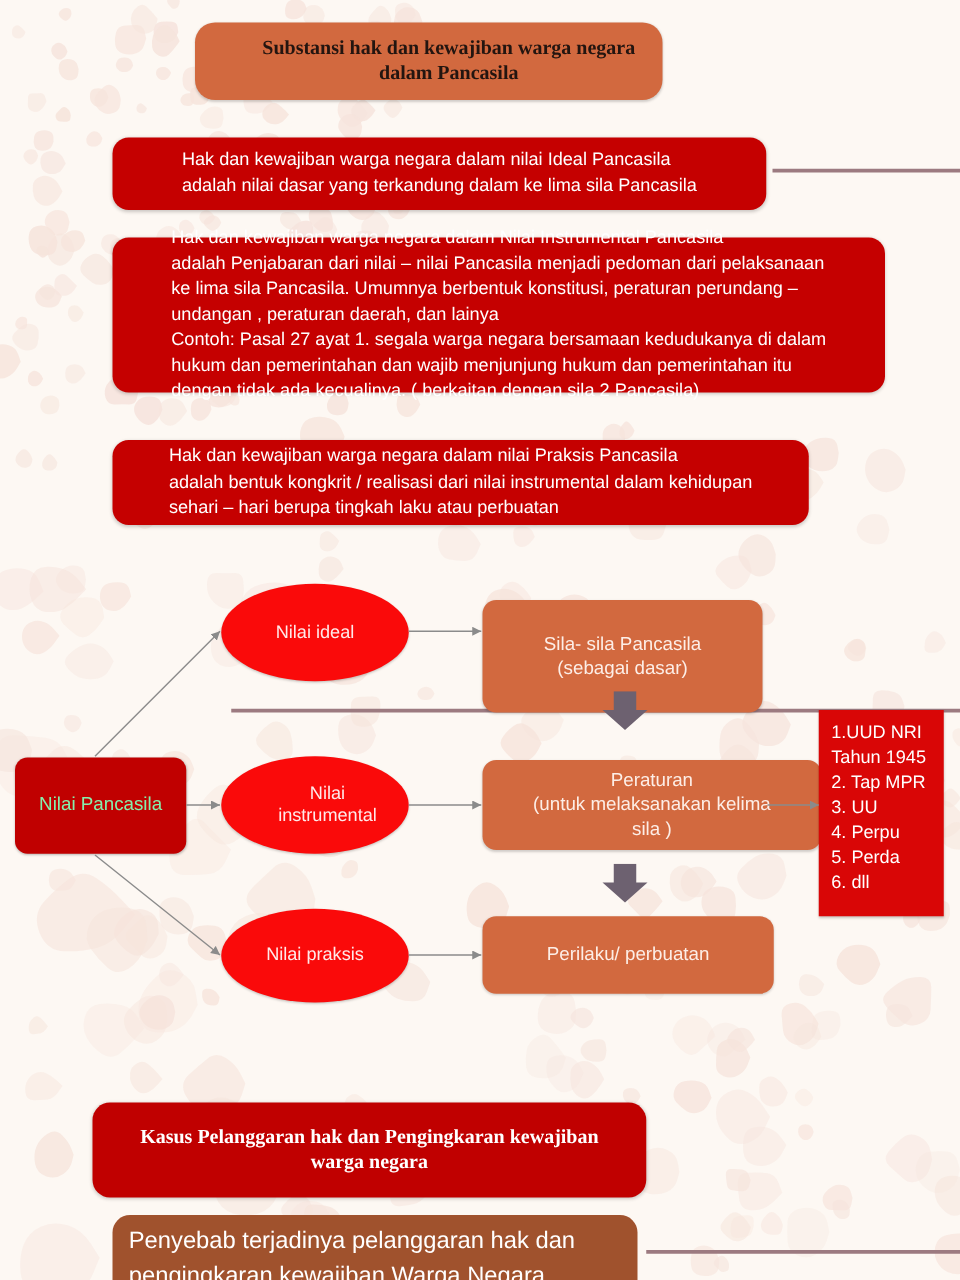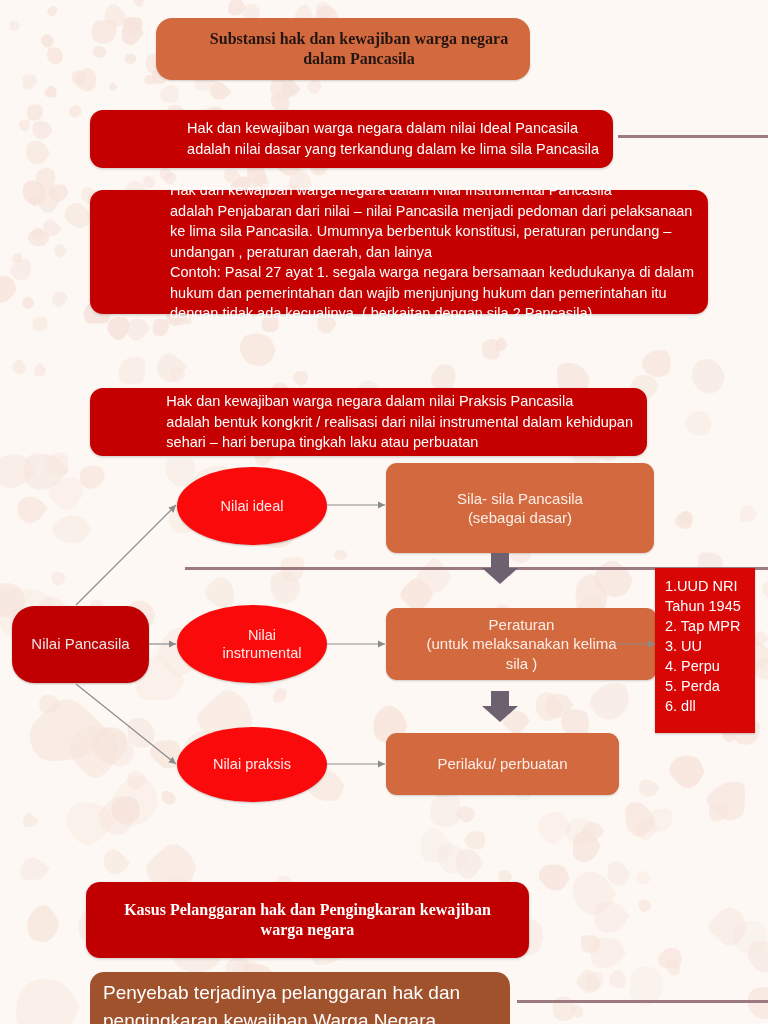--- a/index.html
+++ b/index.html
@@ -48,21 +48,21 @@
     font-size: 16px;
     border-radius: 16px;
     box-shadow: 0 1px 2px rgba(0,0,0,0.18);
     padding-left: 32px;
   }
 
   .red-para {
     background: #c50000;
     color: #ffffff;
     text-align: left;
-    justify-content: flex-end;
+    justify-content: center;
     font-size: 14.5px;
     line-height: 1.42;
     padding: 9px 14px;
     border-radius: 13px;
     box-shadow: 0 1px 3px rgba(0,0,0,0.20);
   }
   .red-para span { display: block; white-space: pre-line; }
 
   .serif-red-box {
     background: #c00000;
@@ -83,23 +83,23 @@
     font-size: 19px;
     line-height: 1.45;
     padding: 7px 13px;
     border-radius: 14px 14px 0 0;
   }
   .brown-box span { display: block; white-space: pre-line; }
 
   
   .flow-rect {
     background: #c00000;
-    color: #e5e5e5;
+    color: #86efac;
     font-size: 15px;
-    border-radius: 22px;
+    border-radius: 10px;
     box-shadow: 0 1px 2px rgba(0,0,0,0.25);
   }
 
   .ellipse {
     background: #fa0a0a;
     border-radius: 50%;
     display: flex;
     align-items: center;
     justify-content: center;
     text-align: center;
@@ -478,21 +478,21 @@
 <div class="shape rbox red-para" style="left:90px; top:190px; width:618px; height:124px;">
   <span>Hak dan kewajiban warga negara dalam Nilai Instrumental Pancasila
 adalah Penjabaran dari nilai – nilai Pancasila menjadi pedoman dari pelaksanaan
 ke lima sila Pancasila. Umumnya berbentuk konstitusi, peraturan perundang –
 undangan , peraturan daerah, dan lainya
 Contoh: Pasal 27 ayat 1. segala warga negara bersamaan kedudukanya di dalam
 hukum dan pemerintahan dan wajib menjunjung hukum dan pemerintahan itu
 dengan tidak ada kecualinya. ( berkaitan dengan sila 2 Pancasila)</span>
 </div>
 
-<div class="shape rbox red-para" style="left:90px; top:352px; width:557px; height:68px;margin-top:36px;">
+<div class="shape rbox red-para" style="left:90px; top:352px; width:557px; height:68px;">
   <span>Hak dan kewajiban warga negara dalam nilai Praksis Pancasila
 adalah bentuk kongkrit / realisasi dari nilai instrumental dalam kehidupan
 sehari – hari berupa tingkah laku atau perbuatan</span>
 </div>
 
 <svg class="connector" width="768" height="1024" style="left:0; top:0;">
   <defs>
     <marker id="ah" markerWidth="7" markerHeight="7" refX="6" refY="3" orient="auto">
       <path d="M0,0 L6,3 L0,6 z" fill="#8b8b8b"></path>
     </marker>
@@ -513,21 +513,21 @@
   <line x1="614" y1="644" x2="655" y2="644" stroke="#8b8b8b" stroke-width="1.2" marker-end="url(#ah)"></line>
 </svg>
 
 <div class="shape rbox flow-rect" style="left:12px; top:606px; width:137px; height:77px;">
   <span>Nilai Pancasila</span>
 </div>
 
 <div class="shape ellipse" style="left:177px; top:467px; width:150px; height:78px;">
   <span style="white-space:pre-line;">Nilai ideal</span>
 </div>
-<div class="shape orange-box" style="left:386px; top:463px; width:268px; height:90px;">
+<div class="shape orange-box" style="left:386px; top:480px; width:224px; height:90px;">
   <span style="white-space:pre-line;">Sila- sila Pancasila
 (sebagai dasar)</span>
 </div>
 
 <div class="shape ellipse" style="left:177px; top:605px; width:150px; height:78px;">
   <span style="white-space:pre-line;margin-left:20px;">Nilai
 instrumental</span>
 </div>
 <div class="shape orange-box" style="left:386px; top:608px; width:271px; height:72px;">
   <span style="white-space:pre-line;">Peraturan
@@ -552,21 +552,21 @@
 <div class="shape list-box" style="left:655px; top:568px; width:100px; height:165px;">
   <div>1.UUD NRI</div>
   <div>Tahun 1945</div>
   <div>2. Tap MPR</div>
   <div>3. UU</div>
   <div>4. Perpu</div>
   <div>5. Perda</div>
   <div>6. dll</div>
 </div>
 
-<div class="shape rbox serif-red-box" style="left:86px; top:882px; width:443px; height:76px;">
+<div class="shape rbox serif-red-box" style="left:74px; top:882px; width:443px; height:76px;">
   <span style="white-space:pre-line;">Kasus Pelanggaran hak dan Pengingkaran kewajiban
 warga negara</span>
 </div>
 
 <div class="shape rbox brown-box" style="left:90px; top:972px; width:420px; height:52px;">
   <span>Penyebab terjadinya pelanggaran hak dan
 pengingkaran kewajiban Warga Negara
 1.    Sikap Egois dan mementingkan diri sendiri</span>
 </div>
 

